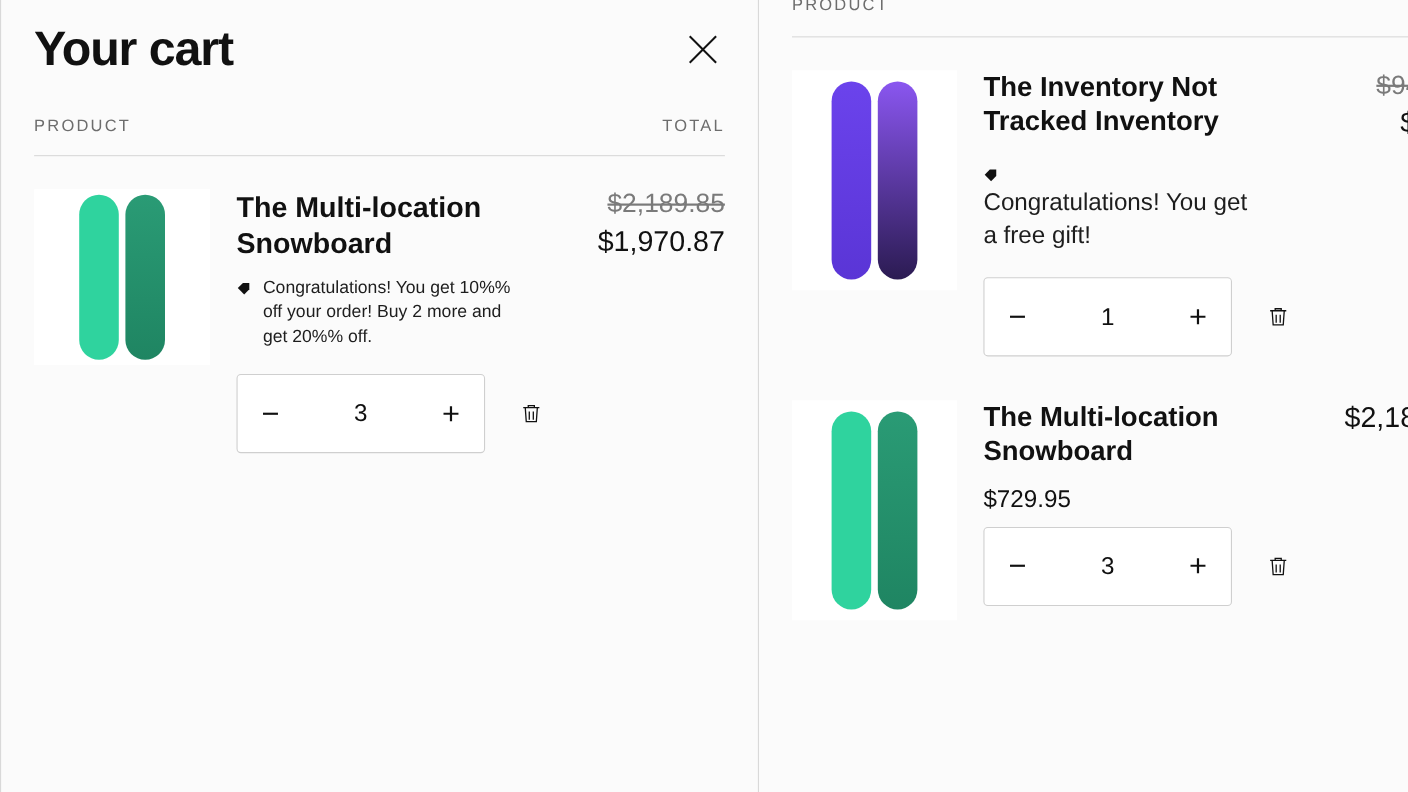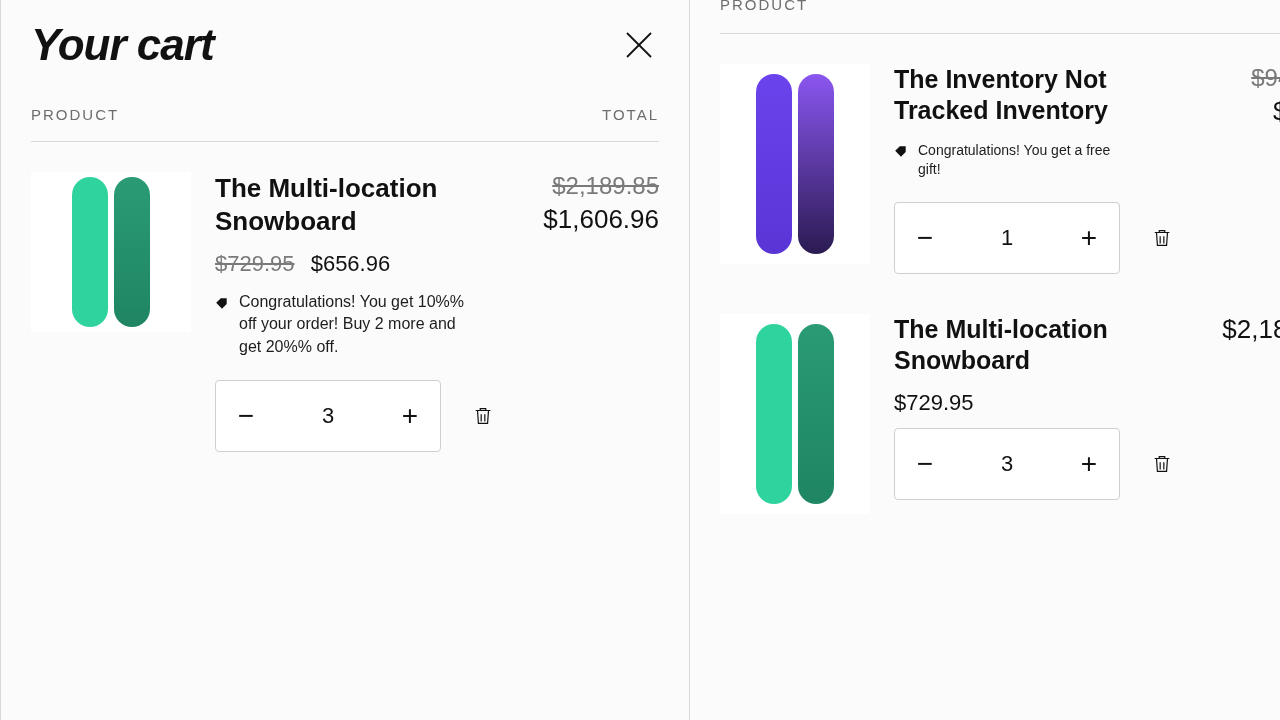--- a/index.html
+++ b/index.html
@@ -1,41 +1,41 @@
 <!DOCTYPE html>
 <html><head>
 <meta charset="utf-8">
 <style>
   * { box-sizing: border-box; margin: 0; padding: 0; }
   html, body { width: 1280px; height: 720px; font-family: -apple-system, BlinkMacSystemFont, "Segoe UI", Helvetica, Arial, sans-serif; background: #fbfbfb; color: #111; overflow: hidden; }
   .viewport { display: flex; width: 1280px; height: 720px; }
   .col { flex: 1; padding: 0 30px; }
   .col-left { border-right: 1px solid #d9d9d9; border-left: 1px solid #d9d9d9;}
   .header-row { display: flex; align-items: center; justify-content: space-between; margin-top: 20px; margin-bottom: 36px; }
-  .cart-title { font-size: 44px; font-weight: 800; letter-spacing: -1px; font-style: italic; }
+  .cart-title { font-size: 44px; font-weight: 800; letter-spacing: -1px; }
   .close-x { cursor: pointer; width: 40px; height: 40px; display: flex; align-items: center; justify-content: center; }
   .close-x svg { width: 36px; height: 36px; stroke: #111; stroke-width: 1.2; }
   .labels-row { display: flex; justify-content: space-between; font-size: 15px; letter-spacing: 2px; color: #6d6d6d; margin-bottom: 18px; }
   .divider { height: 1px; background: #d9d9d9; margin-bottom: 30px; }
   .right-top-labels { display: flex; justify-content: space-between; font-size: 15px; letter-spacing: 2px; color: #6d6d6d; margin-top: -4px; margin-bottom: 20px;}
   .cart-item { display: flex; gap: 24px; margin-bottom: 40px;}
   .thumb { width: 160px; height: 160px; background: #fff; flex-shrink: 0; display:flex; align-items:center; justify-content:center; gap:6px;}
   .thumb-sm { width: 150px; height: 200px; background:#fff; flex-shrink:0; display:flex; align-items:center; justify-content:center; gap:6px;}
   .board { width:36px; height:150px; border-radius:40px; }
   .board-lg { width:36px; height:180px; border-radius:40px; }
   .teal { background: linear-gradient(180deg,#2fd39e,#2fd39e); }
   .teal-dark { background: linear-gradient(180deg,#2a9b75,#1f8562); }
   .purple { background: linear-gradient(180deg,#6b43ec,#5a35d6); }
   .purple-dark { background: linear-gradient(180deg,#8a56f0 0%,#2b1b52 100%); }
   .item-main { flex: 1; display:flex; flex-direction:column; }
   .item-title { font-size: 26px; font-weight: 700; line-height: 1.25; margin-bottom: 14px; }
   .price-row { font-size: 22px; margin-bottom: 14px; }
   .strike { text-decoration: line-through; color: #7a7a7a; margin-right: 10px;}
   .promo-row { display:flex; gap:10px; font-size: 16px; line-height:1.4; color:#1d1d1d; margin-bottom: 22px; max-width: 260px;}
-  .promo-row-tight { max-width: 240px; font-size:14px; }
+  .promo-row-tight { max-width: 240px; font-size:22px;flex-direction:column; }
   .tag-icon { width:14px; height:14px; flex-shrink:0; margin-top:4px;}
   .tag-icon svg { width:14px; height:14px; fill:#111;}
   .qty-row { display:flex; align-items:center; gap:30px;}
   .stepper { display:flex; align-items:center; border:1px solid #cfcfcf; border-radius:4px; height:72px; width:226px; background:#fff;}
   .stepper button { flex:0 0 60px; height:100%; background:none; border:none; font-size:28px; cursor:pointer; color:#111; display:flex; align-items:center; justify-content:center;}
   .stepper .qty { flex:1; text-align:center; font-size:22px;}
   .trash { cursor:pointer; width:24px; height:24px; display:flex; align-items:center; justify-content:center;}
   .trash svg { width:22px; height:22px; stroke:#111; stroke-width:1.3; fill:none;}
   .totals-col { text-align:right; min-width: 140px;}
   .total-strike { font-size: 24px; text-decoration: line-through; color:#7a7a7a; margin-bottom:4px;}
@@ -65,24 +65,20 @@
     </div>
     <div class="divider"></div>
 
     <div class="cart-item">
       <div class="thumb">
         <div class="board teal"></div>
         <div class="board teal-dark"></div>
       </div>
       <div class="item-main">
         <div class="item-title">The Multi-location Snowboard</div>
-        <div class="price-row">
-          <span class="strike">$729.95</span>
-          <span>$656.96</span>
-        </div>
         <div class="promo-row">
           <span class="tag-icon"><svg viewBox="0 0 24 24">
                 <path d="M2 10l8-8h10v10l-8 8-10-10z"></path>
               </svg></span>
           <span>Congratulations! You get 10%% off your order! Buy 2 more and get 20%% off.</span>
         </div>
         <div class="qty-row">
           <div class="stepper">
             <button>−</button>
             <span class="qty">3</span>
@@ -90,21 +86,21 @@
           </div>
           <div class="trash">
             <svg viewBox="0 0 24 24">
                 <path d="M4 6h16M9 6V4h6v2M6 6l1 14h10l1-14M10 10v8M14 10v8"></path>
               </svg>
           </div>
         </div>
       </div>
       <div class="totals-col">
         <div class="total-strike">$2,189.85</div>
-        <div class="total-price">$1,606.96</div>
+        <div class="total-price">$1,970.87</div>
       </div>
     </div>
   </div>
 
   <div class="col col-right">
     <div class="right-top-labels">
       <span>PRODUCT</span>
 
     </div>
     <div class="divider"></div>

